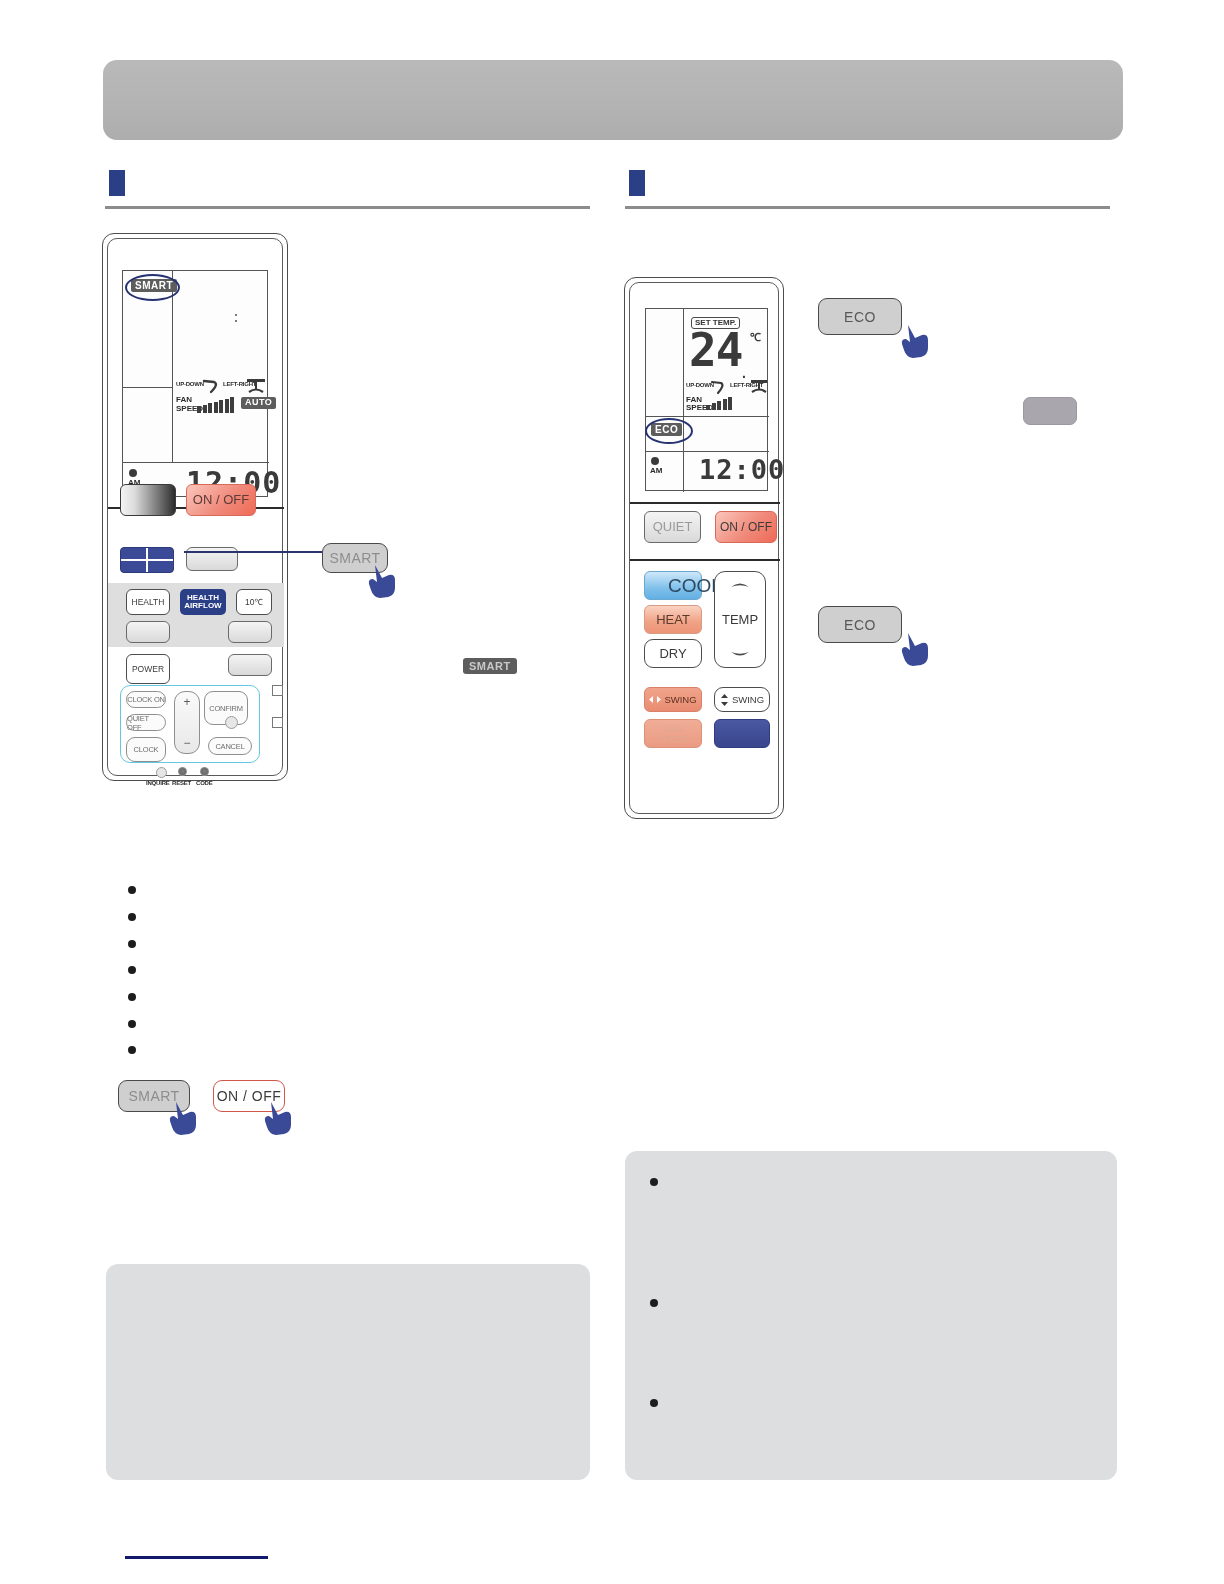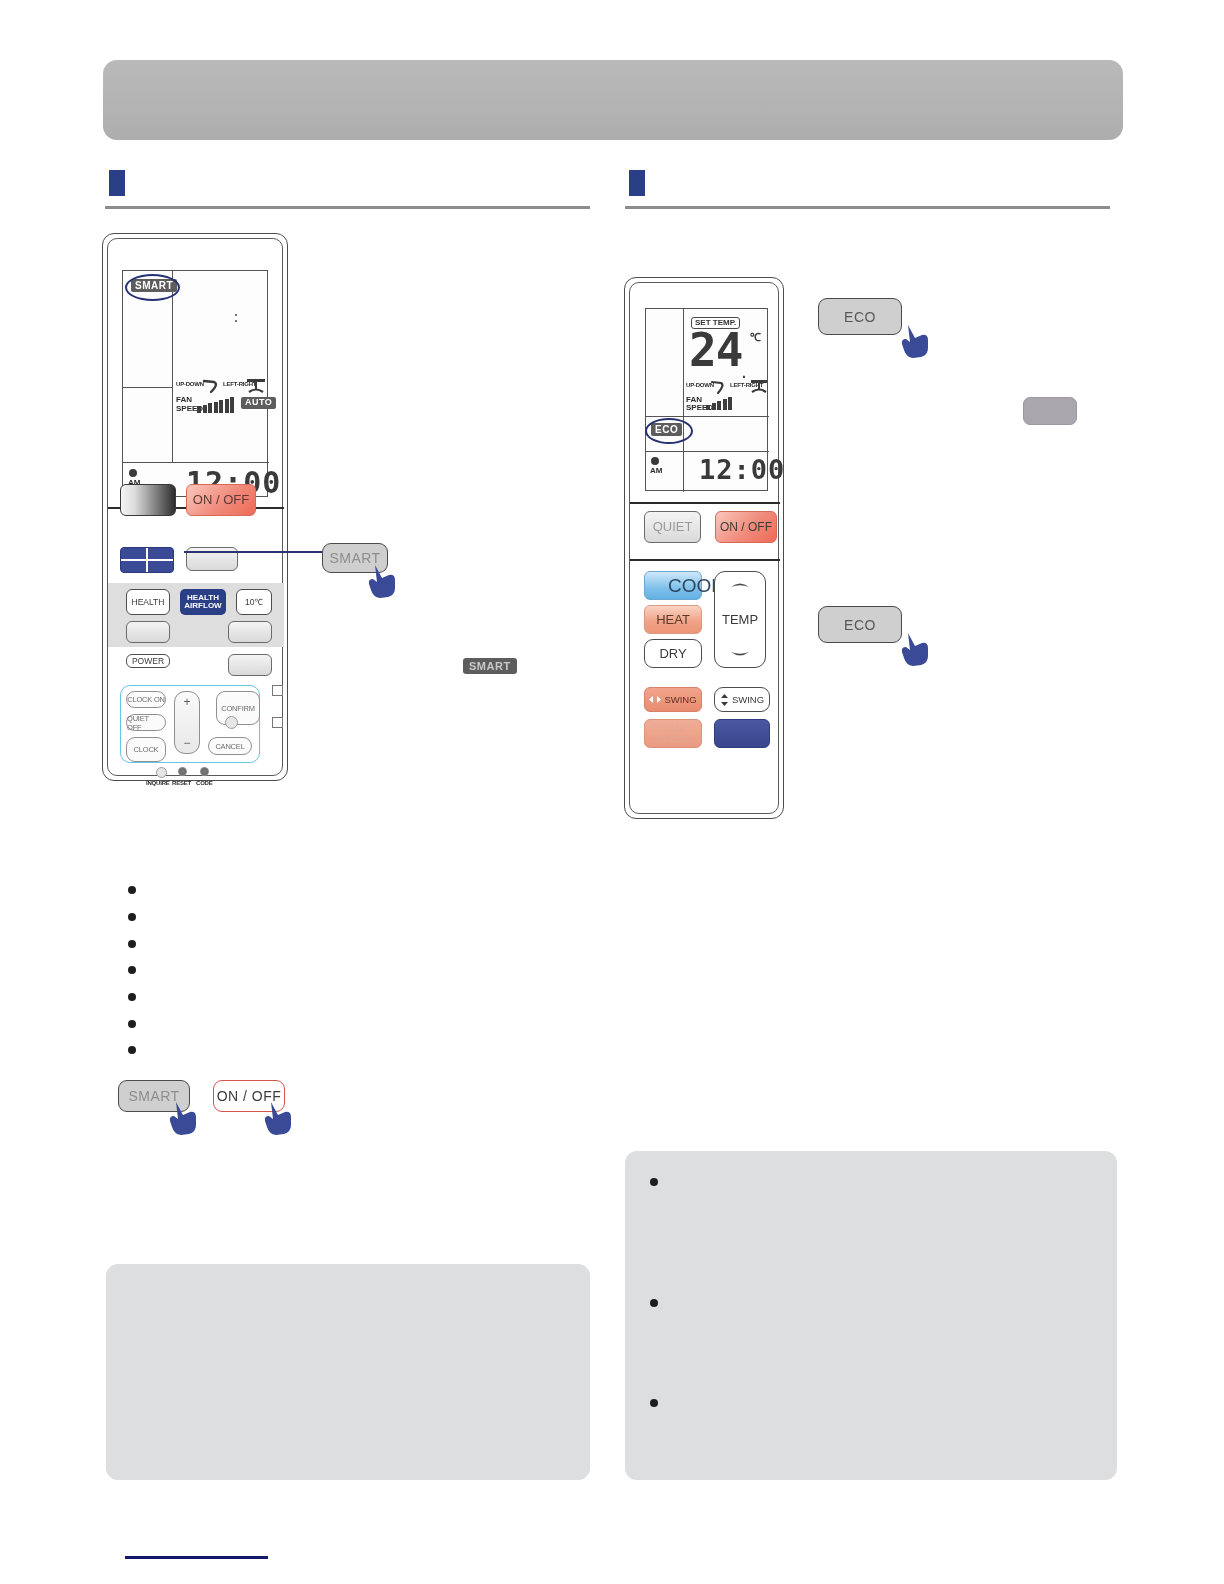--- a/index.html
+++ b/index.html
@@ -155,34 +155,34 @@
     <div class="btn btn-white" style="left:18px;top:350px;width:44px;height:26px;font-size:8.5px;">HEALTH</div>
     <div style="position:absolute;left:72px;top:350px;width:46px;height:26px;background:#2b3f86;border-radius:5px;
       display:flex;flex-direction:column;align-items:center;justify-content:center;color:#fff;font-size:8px;font-weight:bold;line-height:1.05;">
       <span>HEALTH</span>
       <span>AIRFLOW</span>
     </div>
     <div class="btn btn-white" style="left:128px;top:350px;width:36px;height:26px;font-size:8.5px;">10℃</div>
     <div class="btn btn-gray" style="left:18px;top:382px;width:44px;height:22px;"></div>
     <div class="btn btn-gray" style="left:120px;top:382px;width:44px;height:22px;"></div>
 
-    <div class="btn btn-white" style="left:18px;top:415px;width:44px;height:14px;font-size:8.5px;">POWER</div>
+    <div class="btn btn-white" style="left:18px;top:415px;width:44px;height:30px;font-size:8.5px;">POWER</div>
     <div class="btn btn-gray" style="left:120px;top:415px;width:44px;height:22px;"></div>
 
     <div class="timer-group" style="left:12px;top:446px;width:140px;height:78px;"></div>
     <div class="pill" style="left:18px;top:452px;width:40px;height:17px;">CLOCK ON</div>
     <div class="pill" style="left:18px;top:475px;width:40px;height:17px;">QUIET OFF</div>
     <div class="pill" style="left:18px;top:498px;width:40px;height:25px;">CLOCK</div>
     <div style="position:absolute;left:66px;top:452px;width:26px;height:63px;border:1.2px solid #8f8f8f;border-radius:11px;
       background:linear-gradient(180deg,#fafafa,#e8e8e8);display:flex;flex-direction:column;align-items:center;justify-content:space-between;
       padding:3px 0;box-sizing:border-box;">
       <span style="font-size:12px;color:#5e5e5e;">+</span>
       <span style="font-size:12px;color:#5e5e5e;">−</span>
     </div>
-    <div class="pill" style="left:108px;top:452px;width:44px;height:34px;">CONFIRM</div>
+    <div class="pill" style="left:96px;top:452px;width:44px;height:34px;">CONFIRM</div>
     <div class="dot-ind" style="left:117px;top:477px;width:11px;height:11px;"></div>
     <div class="pill" style="left:100px;top:498px;width:44px;height:18px;">CANCEL</div>
 
     <div style="position:absolute;left:164px;top:446px;width:9px;height:9px;border:1px solid #777;"></div>
     <div style="position:absolute;left:164px;top:478px;width:9px;height:9px;border:1px solid #777;"></div>
 
     <div class="dot-ind" style="left:48px;top:528px;width:9px;height:9px;"></div>
     <div class="led" style="left:70px;top:528px;width:9px;height:9px;"></div>
     <div class="led" style="left:92px;top:528px;width:9px;height:9px;"></div>
     <span class="tiny" style="left:38px;top:541px;">INQUIRE</span>

